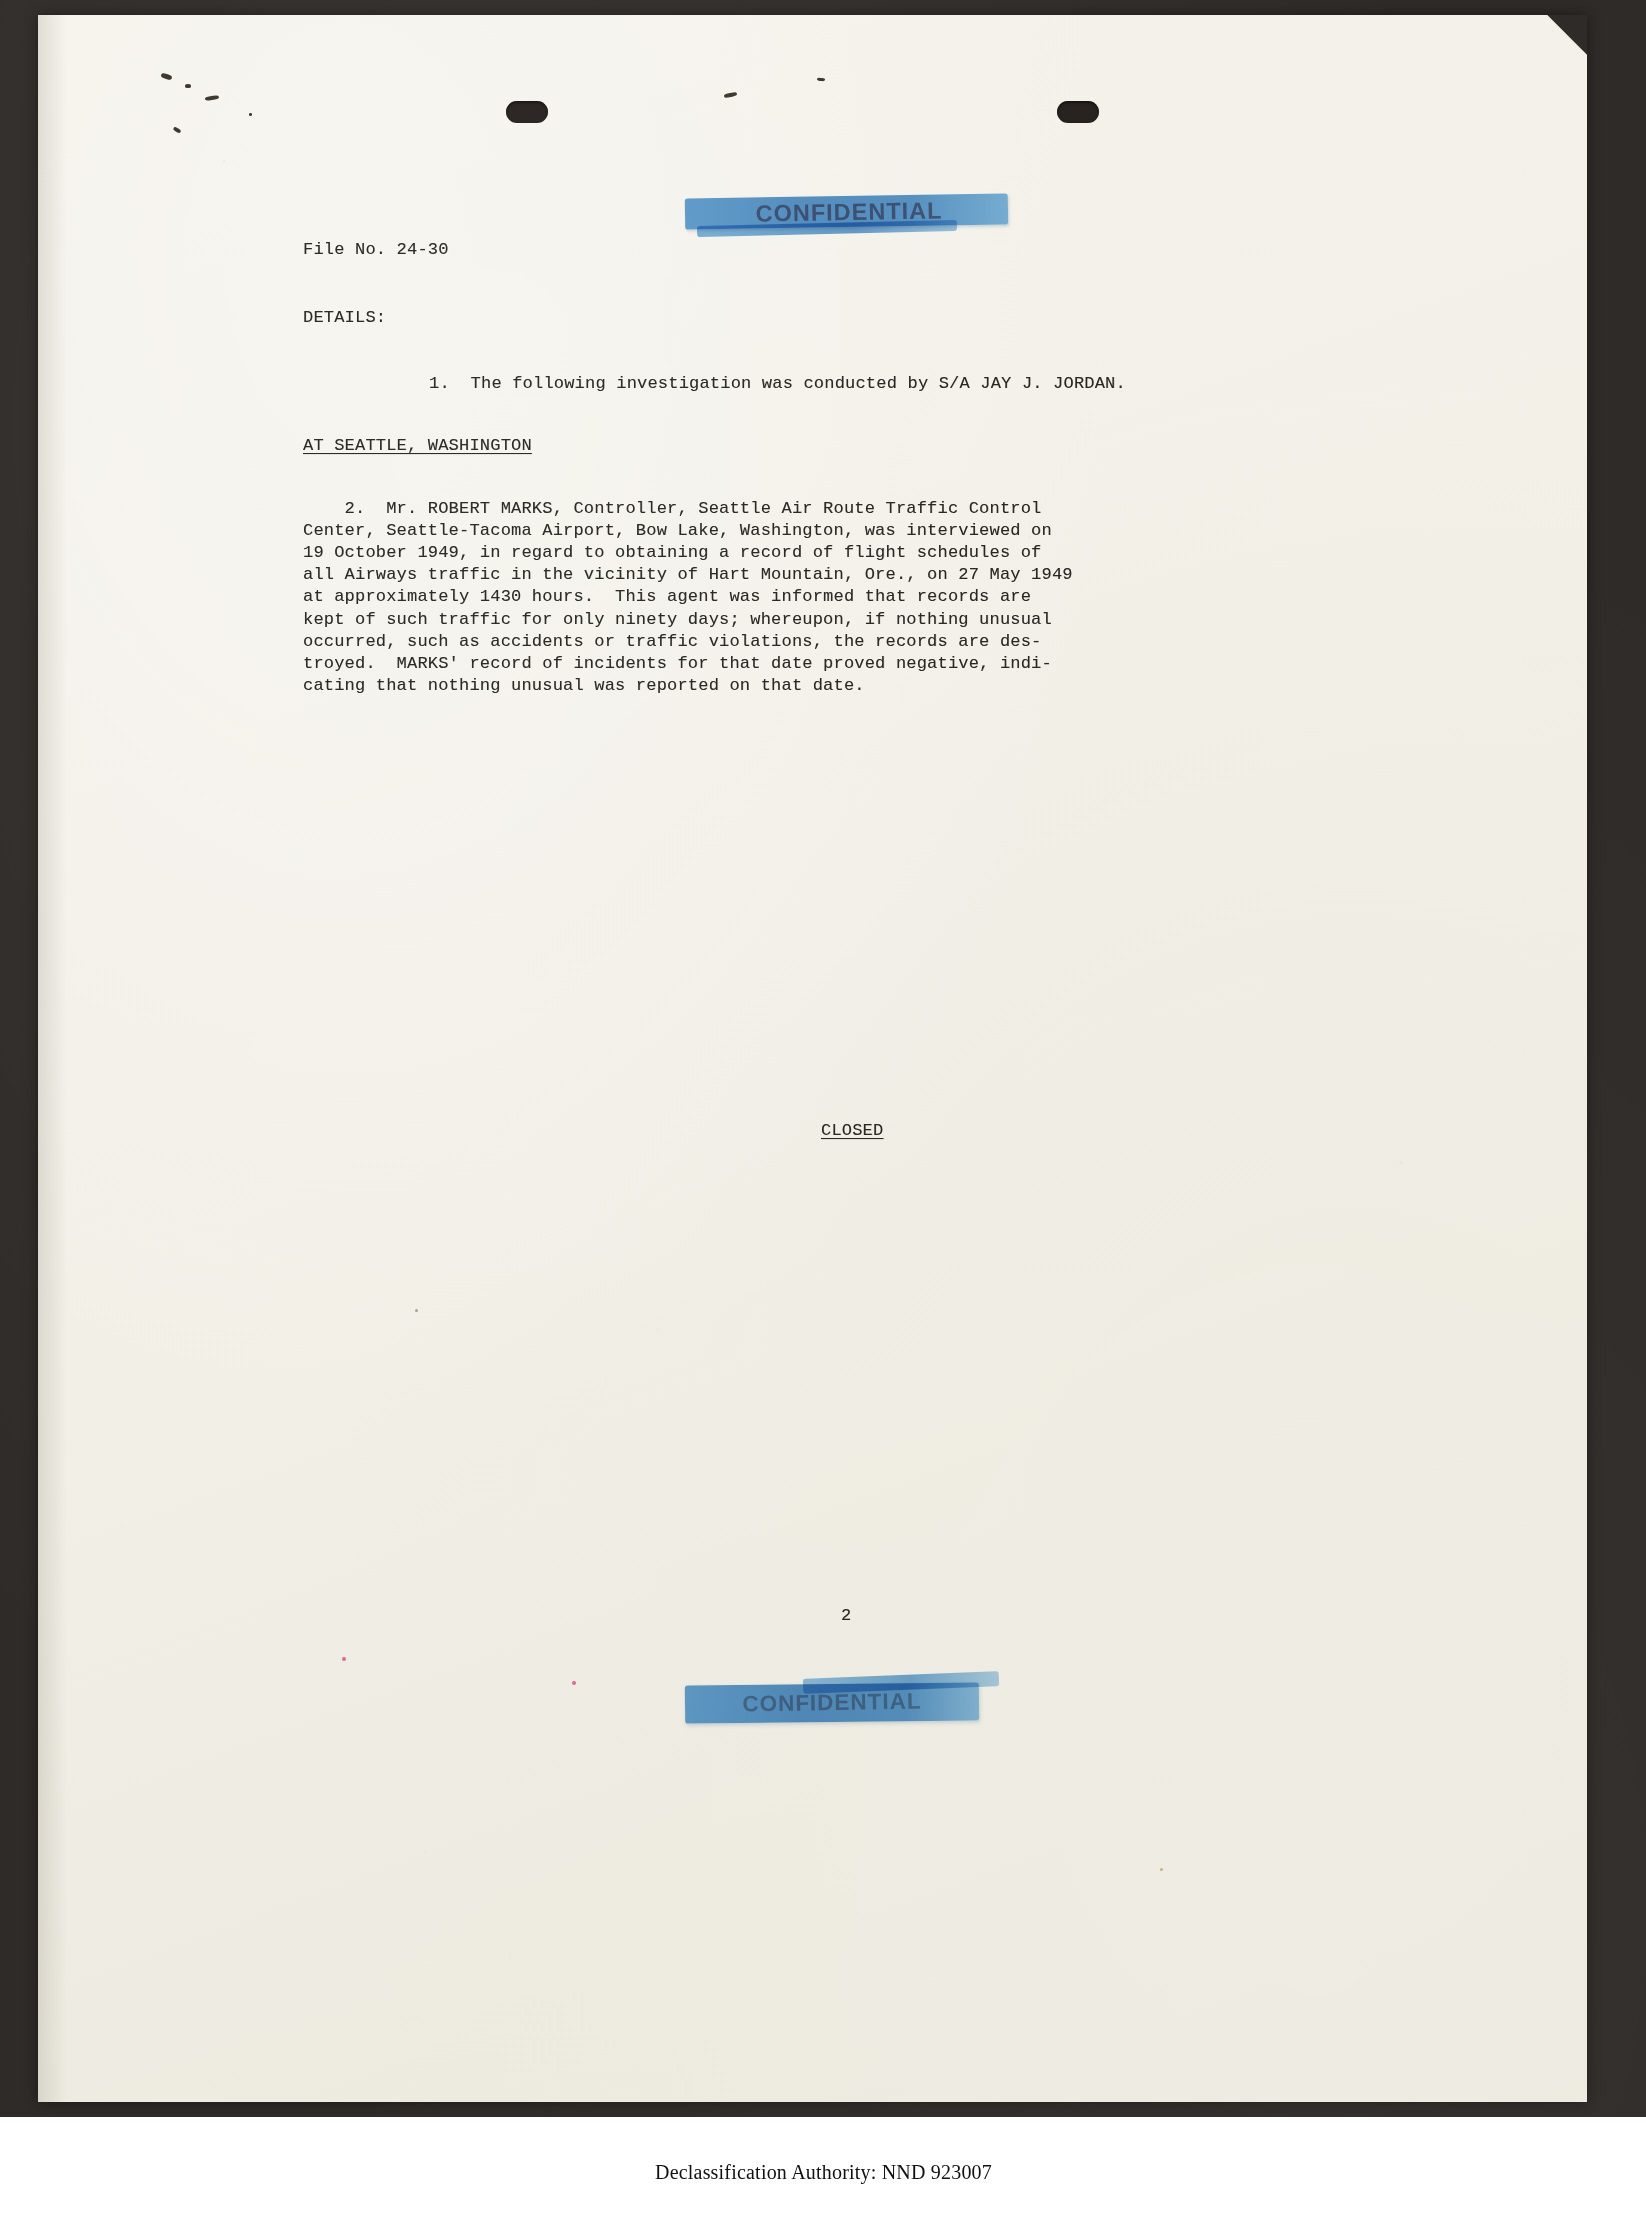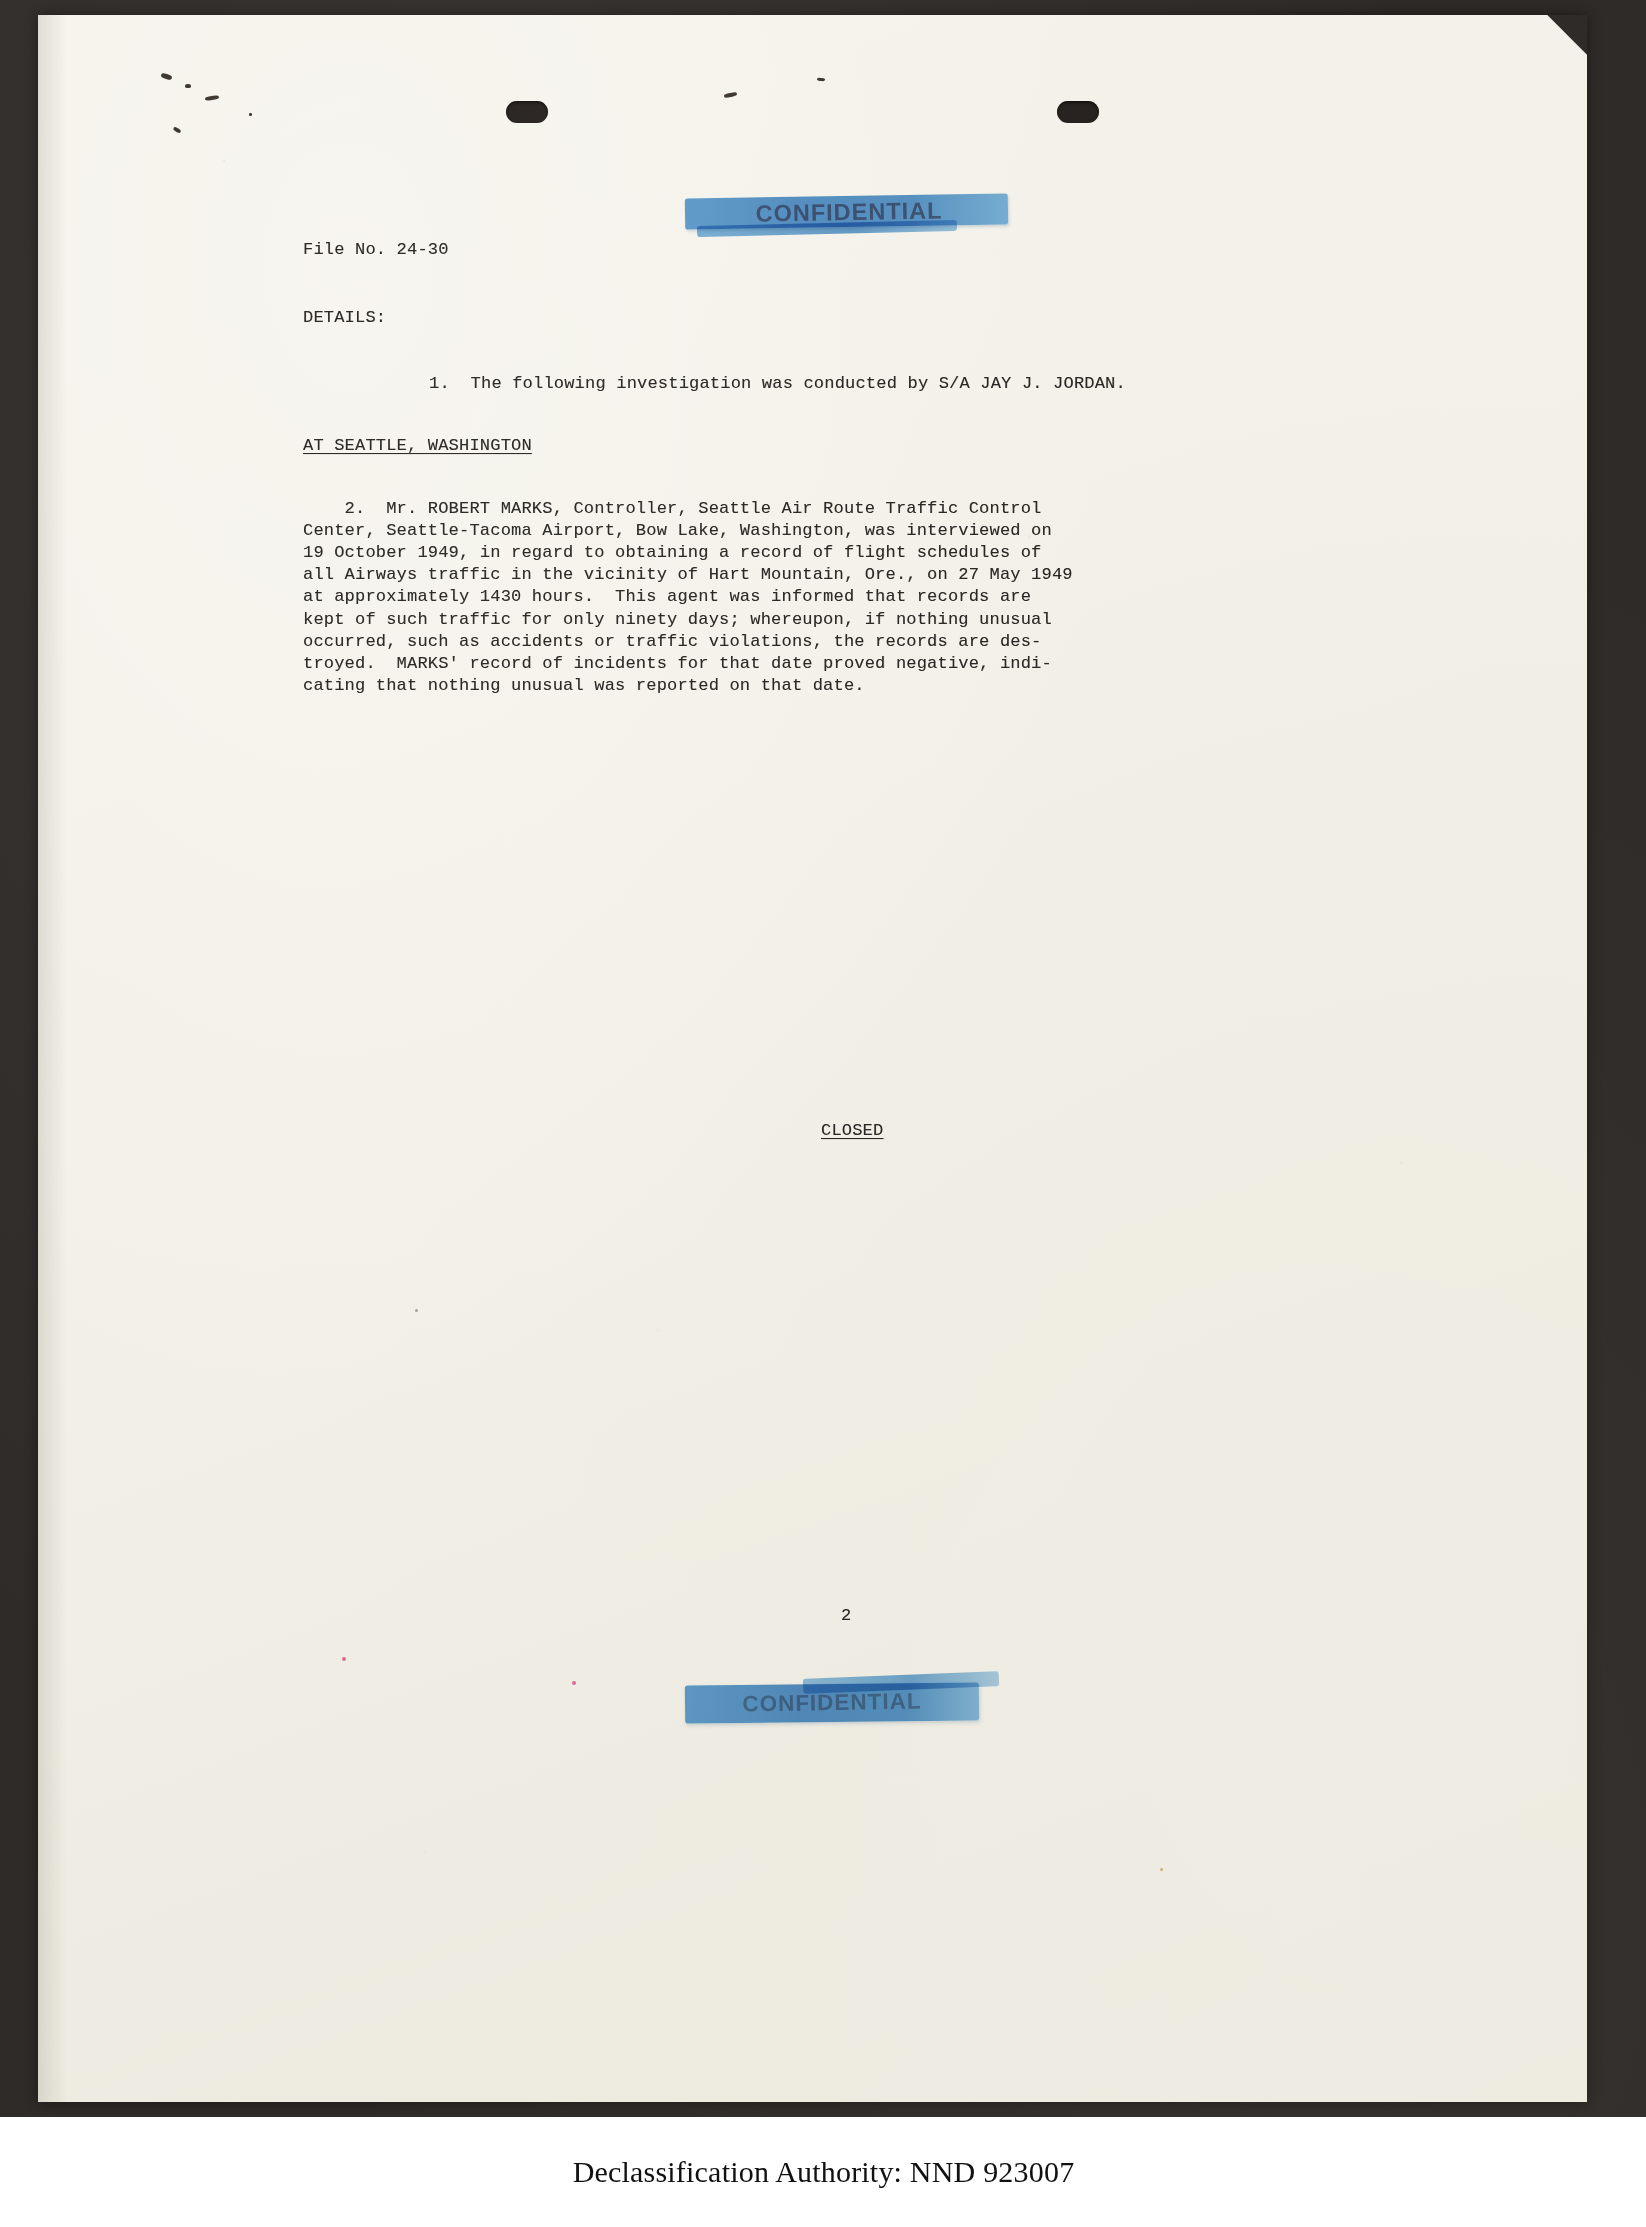--- a/index.html
+++ b/index.html
@@ -213,21 +213,21 @@
     top: 2117px;
     width: 1647px;
     height: 110px;
     background: #ffffff;
     display: flex;
     align-items: center;
     justify-content: center;
   }
   .footer-text {
     font-family: "Liberation Serif", serif;
-    font-size: 30px;
+    font-size: 20px;
     color: #111111;
     letter-spacing: 0.2px;
   }
 </style>
 </head>
 <body>
 
 <div class="scan-frame">
 
   <div class="paper">

